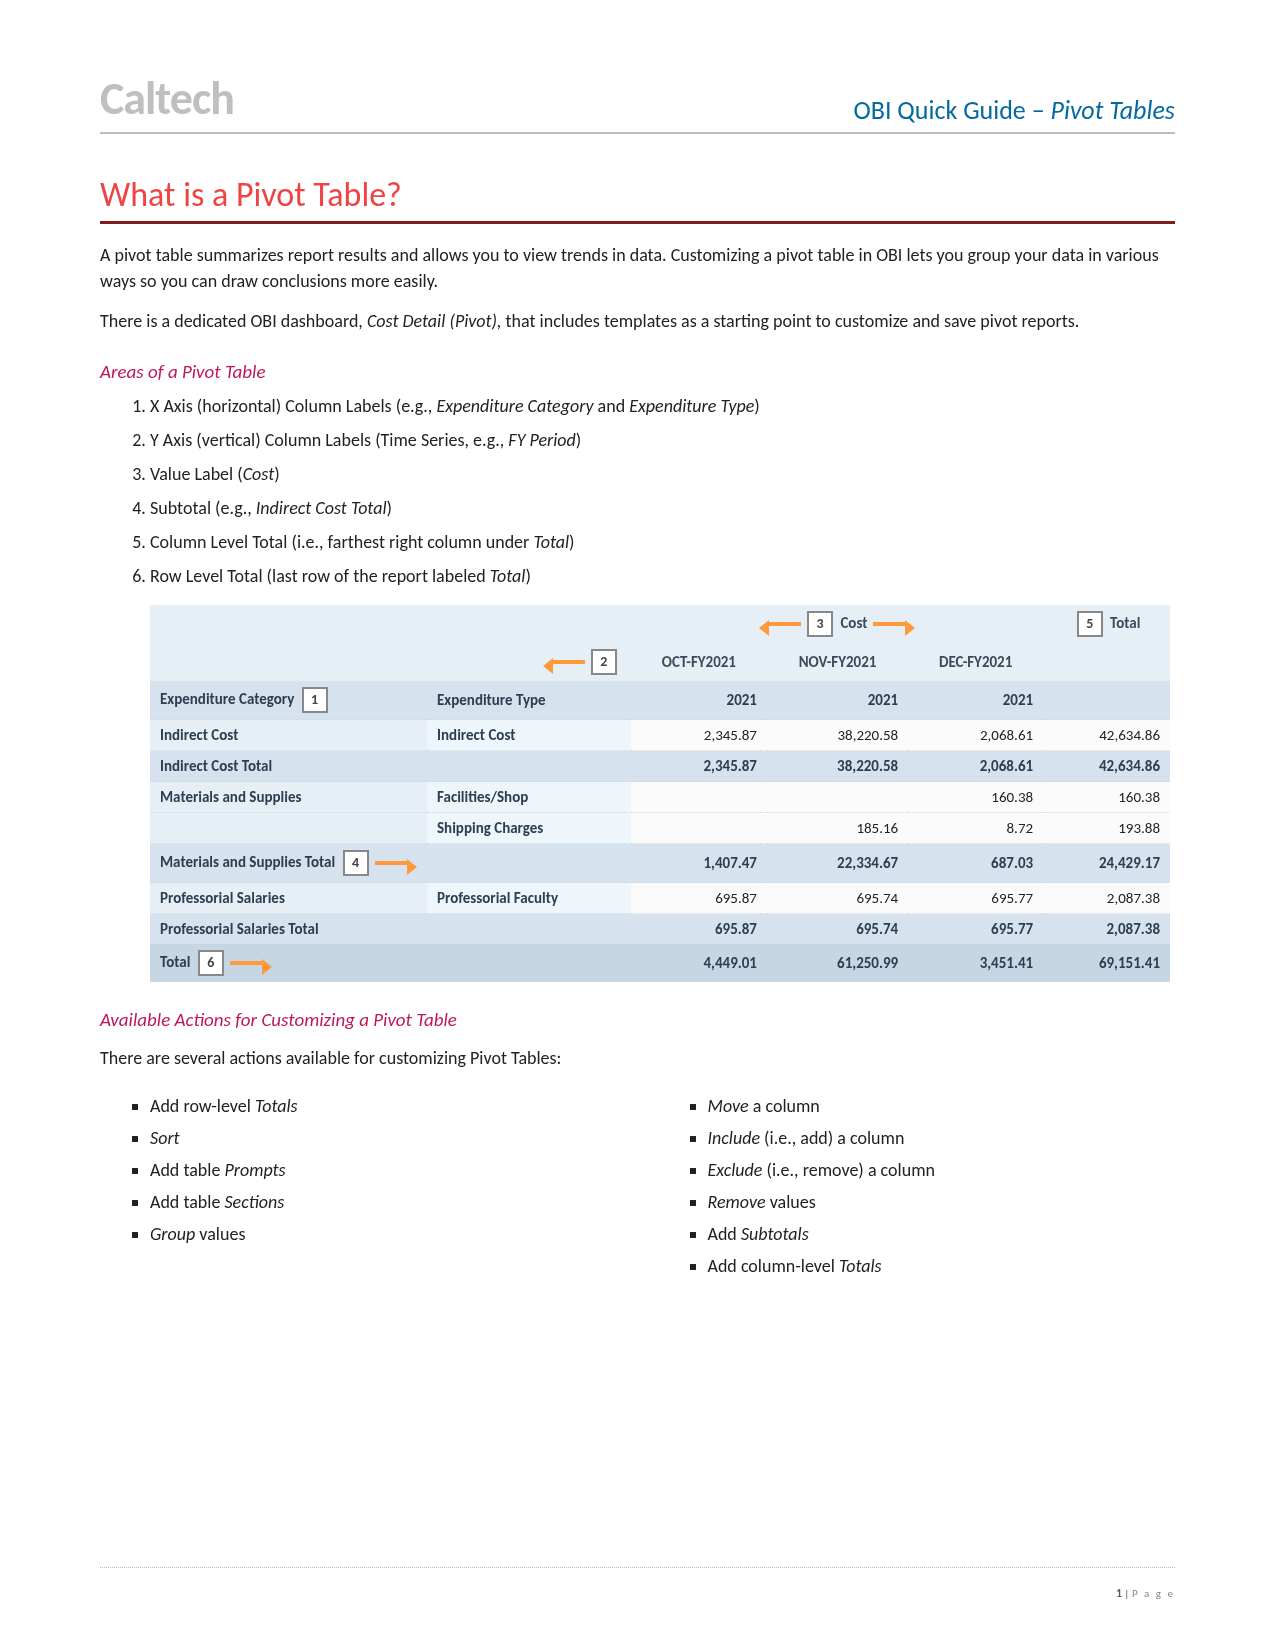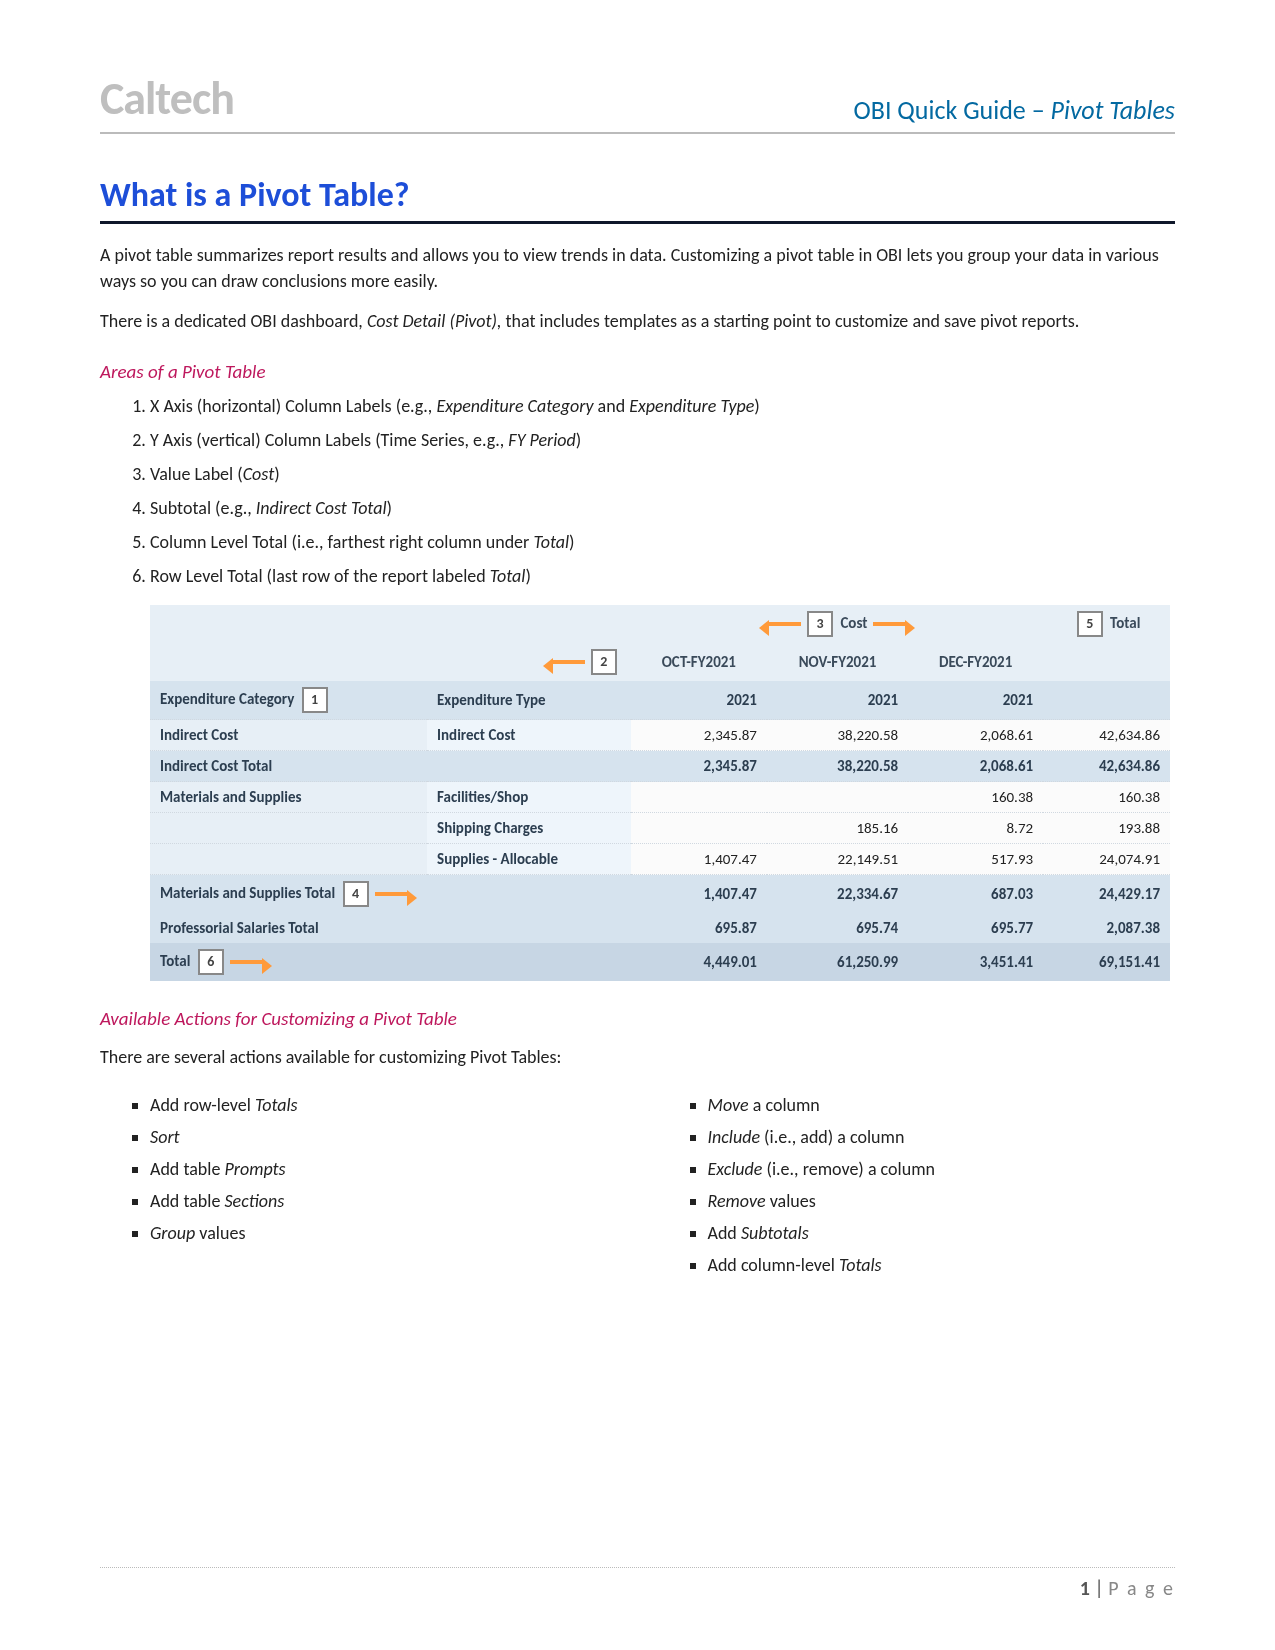--- a/index.html
+++ b/index.html
@@ -6,21 +6,21 @@
   body {
     width:1275px; height:1650px;
     font-family:"Segoe UI","Calibri",Arial,sans-serif;
     color:#222; position:relative; box-sizing:border-box;
     padding:70px 100px 0 100px;
   }
   .header-row { display:flex; justify-content:space-between; align-items:flex-end; border-bottom:2px solid #bbb; padding-bottom:6px; }
   .brand { font-size:46px; font-weight:800; color:#bfbfbf; letter-spacing:-1px; }
   .doc-title { font-size:26px; color:#0369a1; }
   .doc-title .ital { font-style:italic; }
-  .h1 { font-size:34px; color:#1d4ed8; font-weight:700; margin:40px 0 18px 0; border-bottom:3px solid #0f172a; padding-bottom:6px; }
+  .h1 { font-size:34px; color:#ef4444; font-weight:400; margin:40px 0 18px 0; border-bottom:3px solid #7f1d1d; padding-bottom:6px; }
   .para { font-size:18px; line-height:1.45; margin:14px 0; max-width:1075px; }
   .ital { font-style:italic; }
   .subhead { font-size:19px; color:#be185d; font-style:italic; margin:26px 0 12px 0; }
   ol.areas { margin:2px 0 18px 50px; padding:0; font-size:18px; }
   ol.areas li { margin:12px 0; }
   ul.actions { list-style:square; font-size:18px; margin:8px 0 0 30px; padding:0 0 0 20px; }
   ul.actions li { margin:10px 0; }
   .actions-row { display:flex; gap:40px; margin-top:8px; }
   .actions-col { flex:1; }
 
@@ -40,21 +40,21 @@
 
   
   .callout { display:inline-flex; align-items:center; vertical-align:middle; }
   .callout .num { display:inline-block; width:22px; height:22px; border:2px solid #888; background:#fff; color:#444; font-weight:700; line-height:22px; text-align:center; font-size:14px; margin:0 4px; }
   .callout .arrow-r { display:inline-block; width:34px; height:0; border-top:4px solid #ff9a3a; position:relative; margin-left:2px; }
   .callout .arrow-r::after { content:""; position:absolute; right:-8px; top:-6px; border-left:10px solid #ff9a3a; border-top:8px solid transparent; border-bottom:8px solid transparent; }
   .callout .arrow-l { display:inline-block; width:34px; height:0; border-top:4px solid #ff9a3a; position:relative; margin-right:2px; }
   .callout .arrow-l::after { content:""; position:absolute; left:-8px; top:-6px; border-right:10px solid #ff9a3a; border-top:8px solid transparent; border-bottom:8px solid transparent; }
 
   .footer-rule { position:absolute; left:100px; right:100px; bottom:82px; border-top:1px dotted #bbb; }
-  .footer { position:absolute; right:100px; bottom:50px; font-size:20px; color:#555; }
+  .footer { position:absolute; right:100px; bottom:50px; font-size:11px; color:#555; }
   .footer .p { color:#888; letter-spacing:2px; }
 </style>
 </head>
 <body>
 
 <div class="header-row">
   <div class="brand">Caltech</div>
   <div class="doc-title">
     <span>OBI Quick Guide – </span><span class="ital">Pivot Tables</span>
   </div>
@@ -149,37 +149,37 @@
           <td>160.38</td>
         </tr>
         <tr class="data">
           <td class="left cat"></td>
           <td class="left type">Shipping Charges</td>
           <td></td>
           <td>185.16</td>
           <td>8.72</td>
           <td>193.88</td>
         </tr>
-        <tr class="data">
-          <td class="left cat"></td>
-          <td class="left type">Supplies - Allocable</td>
-          <td>1,407.47</td>
-          <td>22,149.51</td>
-          <td>517.93</td>
-          <td>24,074.91</td>
-        </tr>
         <tr class="sub">
           <td class="left" colspan="2">Materials and Supplies Total  <span class="callout">
               <span class="num">4</span>
               <span class="arrow-r"></span>
             </span></td>
           <td>1,407.47</td>
           <td>22,334.67</td>
           <td>687.03</td>
           <td>24,429.17</td>
+        </tr>
+        <tr class="data">
+          <td class="left cat">Professorial Salaries</td>
+          <td class="left type">Professorial Faculty</td>
+          <td>695.87</td>
+          <td>695.74</td>
+          <td>695.77</td>
+          <td>2,087.38</td>
         </tr>
         <tr class="sub">
           <td class="left" colspan="2">Professorial Salaries Total  </td>
           <td>695.87</td>
           <td>695.74</td>
           <td>695.77</td>
           <td>2,087.38</td>
         </tr>
         <tr class="grand">
           <td class="left" colspan="2">Total  <span class="callout">

